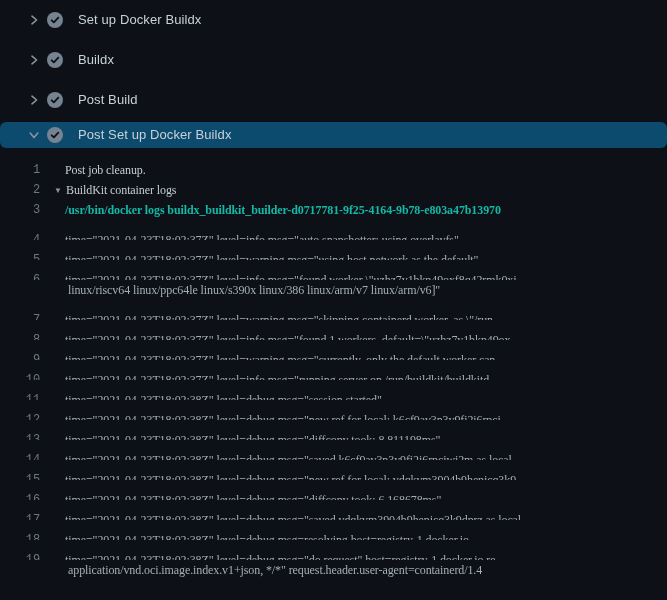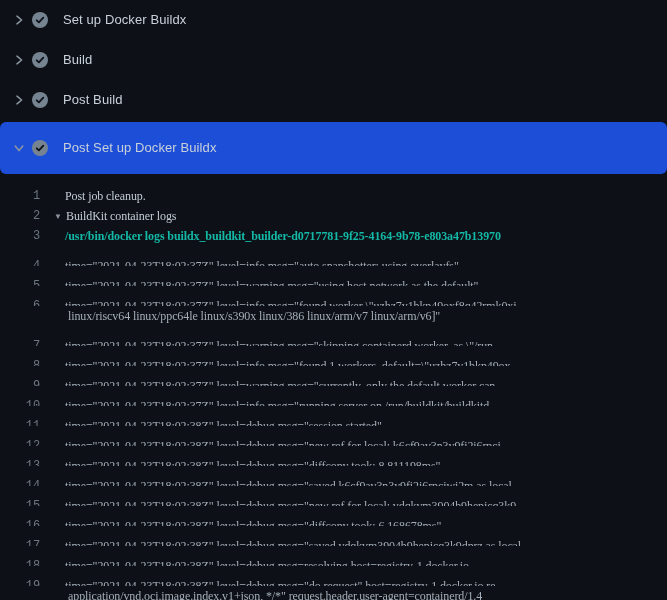--- a/index.html
+++ b/index.html
@@ -5,25 +5,25 @@
   html,body{margin:0;padding:0;}
   body{
     width:667px;height:600px;overflow:hidden;
     background:#0d1117;
     font-family:"Liberation Sans", sans-serif;
   }
   
   .steps{width:667px;}
   .step-row{
     height:40px;display:flex;align-items:center;
-    padding-left:13px;box-sizing:border-box;cursor:pointer;
+    padding-left:28px;box-sizing:border-box;cursor:pointer;
   }
   .step-row.expanded{
-    height:52px;margin:2px 0;border-radius:6px;
-    background:#1d4ed8;
+    height:26px;margin:2px 0;border-radius:6px;
+    background:#0c4a6e;
   }
   .chev{width:12px;height:12px;flex:0 0 12px;display:flex;align-items:center;justify-content:center;}
   .check{margin-left:7px;flex:0 0 16px;height:16px;}
   .step-label{
     margin-left:15px;color:#c9d1d9;font-size:13px;line-height:16px;
     letter-spacing:.1px;
   }
   
   .log{
     padding-top:10px;width:667px;box-sizing:border-box;
@@ -65,21 +65,21 @@
     <div class="step-row">
       <span class="chev">
         <svg width="12" height="12" viewBox="0 0 12 12">
           <polyline points="4,2.2 8.6,6 4,9.8" fill="none" stroke="#8b949e" stroke-width="1.6" stroke-linecap="round" stroke-linejoin="round"></polyline>
         </svg>
       </span>
       <span class="check"><svg width="16" height="16" viewBox="0 0 16 16">
           <circle cx="8" cy="8" r="8" fill="#768390"></circle>
           <path d="M4.7 8.3 L6.9 10.4 L11.3 5.7" fill="none" stroke="#0d1117" stroke-width="1.8" stroke-linecap="round" stroke-linejoin="round"></path>
         </svg></span>
-      <span class="step-label">Build</span>
+      <span class="step-label">Buildx</span>
     </div>
     <div class="step-row">
       <span class="chev">
         <svg width="12" height="12" viewBox="0 0 12 12">
           <polyline points="4,2.2 8.6,6 4,9.8" fill="none" stroke="#8b949e" stroke-width="1.6" stroke-linecap="round" stroke-linejoin="round"></polyline>
         </svg>
       </span>
       <span class="check"><svg width="16" height="16" viewBox="0 0 16 16">
           <circle cx="8" cy="8" r="8" fill="#768390"></circle>
           <path d="M4.7 8.3 L6.9 10.4 L11.3 5.7" fill="none" stroke="#0d1117" stroke-width="1.8" stroke-linecap="round" stroke-linejoin="round"></path>

